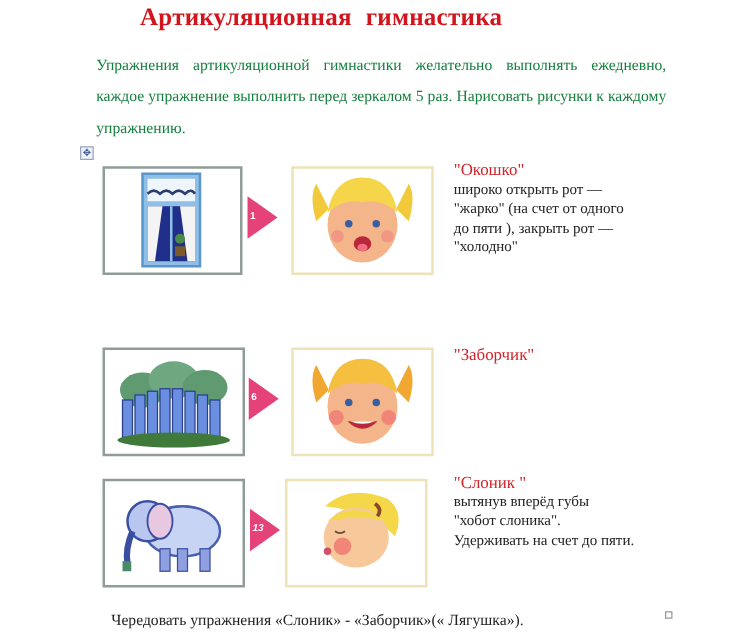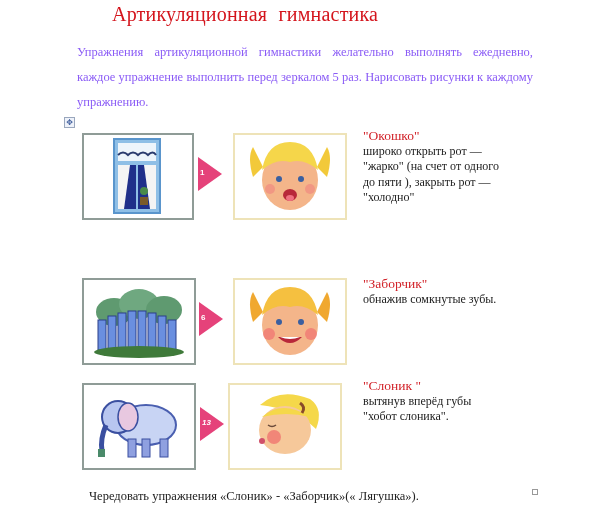--- a/index.html
+++ b/index.html
@@ -1,21 +1,21 @@
 <!DOCTYPE html>
 <html><head>
 <meta charset="utf-8">
 <style>
   html, body { margin:0; padding:0; background:#ffffff; }
   body { width:600px; height:506px; position:relative; overflow:hidden;
          font-family:"Liberation Serif","DejaVu Serif",serif; color:#222; }
-  .title { position:absolute; left:112px; top:3px; font-size:20px; font-weight:normal;
+  .title { position:absolute; left:112px; top:3px; font-size:20px; font-weight:bold;
            color:#d4141c; letter-spacing:0.2px; white-space:nowrap; word-spacing:6px; }
   .intro { position:absolute; left:77px; top:40px; width:456px; font-size:12.5px;
-           line-height:25px; text-align:justify; text-align-last:left; color:#8b5cf6; }
+           line-height:25px; text-align:justify; text-align-last:left; color:#15803d; }
   .table-handle { position:absolute; left:64px; top:117px; width:9px; height:9px;
                   border:1px solid #9aa7bd; background:#eef2fa; font-size:8px; line-height:9px;
                   text-align:center; color:#3a5a9a; }
   .box { position:absolute; background:#fff; }
   .box.left { border:2px solid #8f9c97; }
   .box.right { border:2px solid #eee3b8; }
   .arrow { position:absolute; width:0; height:0; border-top:17px solid transparent;
            border-bottom:17px solid transparent; border-left:24px solid #e5427a; }
   .arrow span { position:absolute; left:-22px; top:-6px; font-family:"Liberation Sans",sans-serif;
                 font-size:8px; color:#fff; font-weight:bold; }
@@ -100,21 +100,20 @@
     <circle cx="44" cy="42" r="3" fill="#3a5fa0"></circle>
     <circle cx="66" cy="42" r="3" fill="#3a5fa0"></circle>
     <circle cx="34" cy="54" r="6" fill="#f07070" opacity="0.7"></circle>
     <circle cx="76" cy="54" r="6" fill="#f07070" opacity="0.7"></circle>
     <path d="M43 57 q12 12 24 0 z" fill="#b8283a"></path>
     <path d="M45 57 q10 4 20 0 z" fill="#fff"></path>
   </svg>
 </div>
 <div class="desc" style="top:276px;">
   <div class="name">"Заборчик"</div>
-  <div>обнажив сомкнутые зубы.</div>
 </div>
 
 <div class="box left" style="left:82px;top:383px;width:110px;height:83px;">
   <svg width="110" height="83" viewBox="0 0 110 83">
     <ellipse cx="62" cy="40" rx="30" ry="20" fill="#c8d4f4" stroke="#4a5fb0" stroke-width="2"></ellipse>
     <ellipse cx="34" cy="32" rx="16" ry="16" fill="#b8c6f0" stroke="#3a4fa0" stroke-width="2"></ellipse>
     <ellipse cx="44" cy="32" rx="10" ry="14" fill="#e8c8e0" stroke="#3a4fa0" stroke-width="1.5"></ellipse>
     <path d="M22 40 q-6 14 -4 26" stroke="#3a4fa0" stroke-width="5" fill="none"></path>
     <rect x="44" y="54" width="8" height="18" fill="#8fa0e0" stroke="#3a4fa0"></rect>
     <rect x="58" y="54" width="8" height="18" fill="#8fa0e0" stroke="#3a4fa0"></rect>
@@ -133,16 +132,17 @@
     <path d="M70 18 q6 4 2 10" stroke="#8a4a2a" stroke-width="3" fill="none"></path>
     <path d="M38 40 q4 3 8 0" stroke="#6a4a3a" stroke-width="1.5" fill="none"></path>
     <circle cx="44" cy="52" r="7" fill="#f06a6a" opacity="0.7"></circle>
     <ellipse cx="32" cy="56" rx="3" ry="3" fill="#d0506a"></ellipse>
   </svg>
 </div>
 <div class="desc" style="top:378px;">
   <div class="name">"Слоник "</div>
   <div>вытянув вперёд губы</div>
   <div>"хобот слоника".</div>
+  <div>Удерживать на счет до пяти.</div>
 </div>
 
 <div class="footer">Чередовать упражнения «Слоник» - «Заборчик»(« Лягушка»).</div>
 <div class="end-mark"></div>
 
 </body></html>

